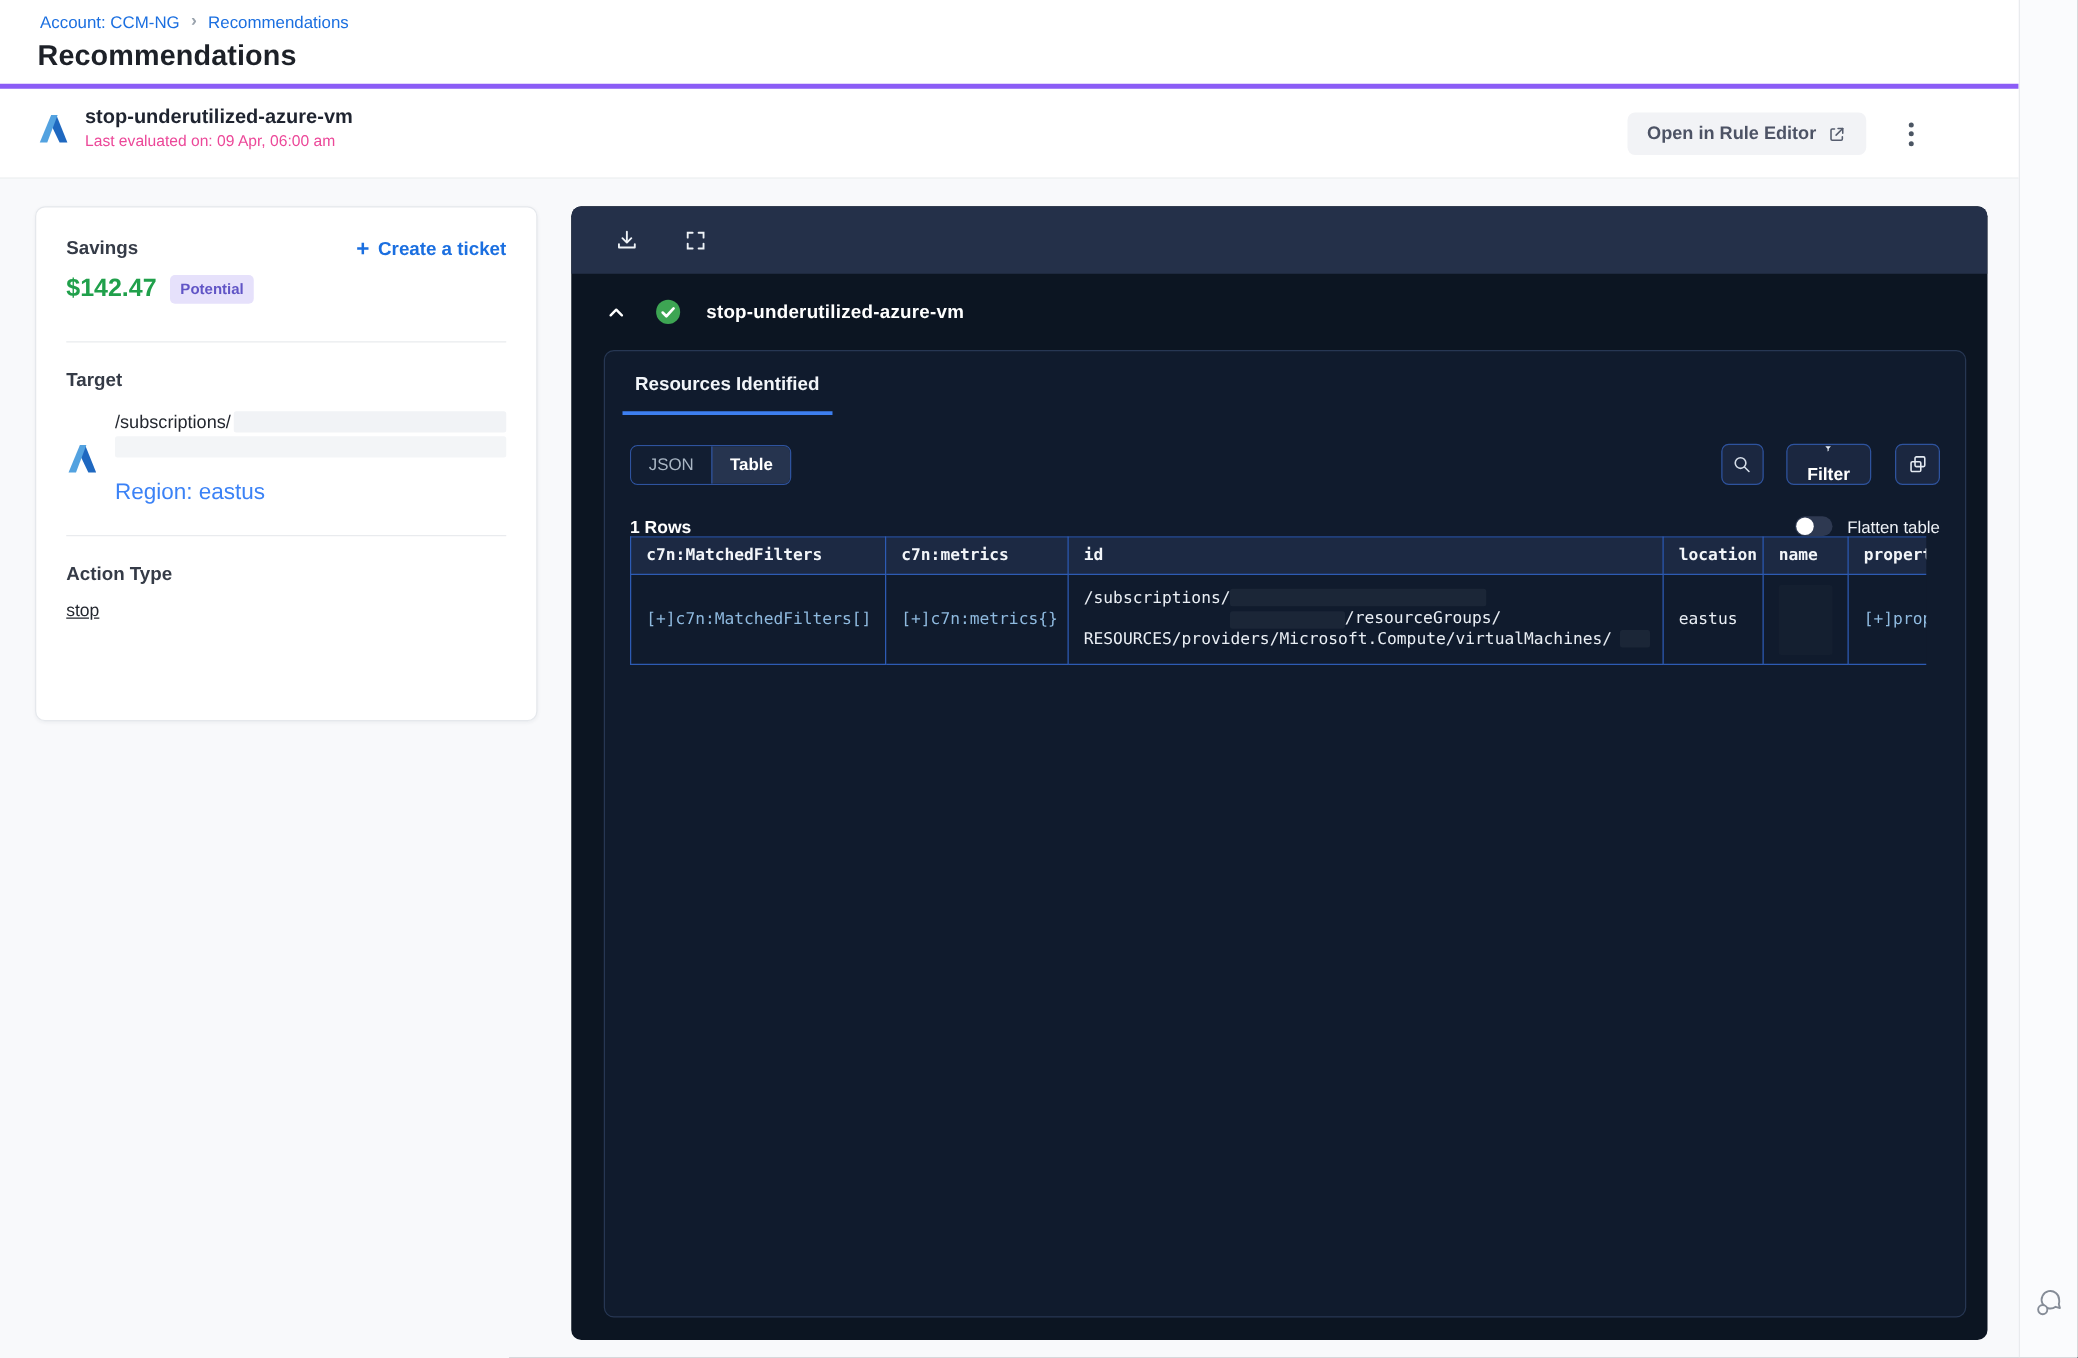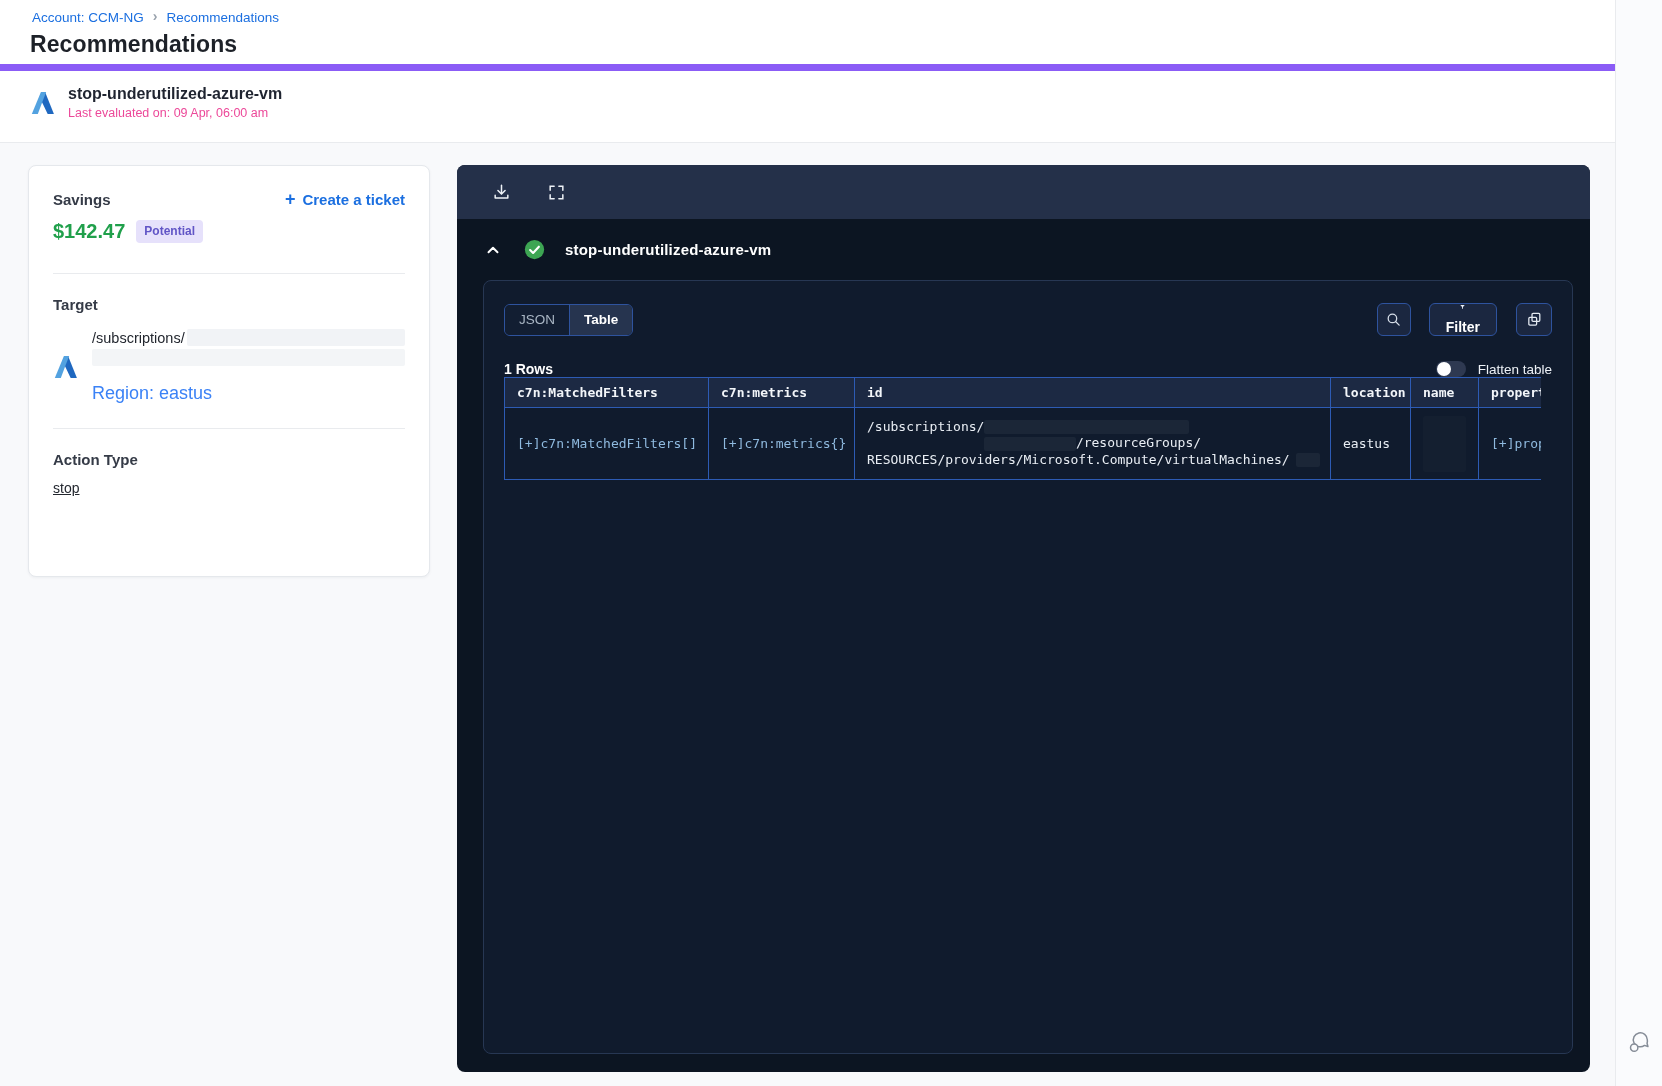--- a/index.html
+++ b/index.html
@@ -1,21 +1,21 @@
 <!DOCTYPE html>
 <html><head>
 <meta charset="utf-8">
 <style>
   * { margin:0; padding:0; box-sizing:border-box; }
   html,body { background:#ffffff; }
   body { font-family:"Liberation Sans", sans-serif; }
   .screen { position:relative; width:1662px; height:1086px; background:#ffffff; overflow:hidden; }
 
   
-  .breadcrumb-bar { position:absolute; left:0; top:0; width:1615px; height:71px; background:#fff; border-bottom:7px solid #8b5cf6; }
+  .breadcrumb-bar { position:absolute; left:0; top:0; width:1615px; height:71px; background:#fff; border-bottom:4px solid #8b5cf6; }
   .breadcrumb { position:absolute; left:32px; top:9px; font-size:13.5px; color:#1b6fe0; display:flex; align-items:center; gap:9px; }
   .breadcrumb a { color:#1b6fe0; text-decoration:none; cursor:pointer; }
   .crumb-sep { color:#9aa3ad; font-size:14px; font-weight:700; transform:translateY(-1px); }
   .page-title { position:absolute; left:30px; top:31px; font-size:23px; font-weight:700; color:#1d2128; letter-spacing:.1px; }
 
   .header-bar { position:absolute; left:0; top:72px; width:1615px; height:71px; background:#fff; border-bottom:1px solid #e9ebee; }
   .rule-ident { position:absolute; left:30px; top:13px; display:flex; align-items:center; gap:12px; }
   .azure-logo { width:26px; height:26px; flex:0 0 auto; }
   .rule-name { font-size:16px; font-weight:700; color:#1f2430; }
   .rule-sub { font-size:12.5px; color:#ec4899; margin-top:3px; }
@@ -26,21 +26,21 @@
 
   
   .main-area { position:absolute; left:0; top:143px; width:1615px; height:943px; background:#f8f9fb; }
 
   
   .right-rail { position:absolute; left:1615px; top:0; width:47px; height:1086px; background:#fafbfd; border-left:1px solid #e9ebee; }
   .chat-help { position:absolute; left:9px; top:1028px; cursor:pointer; }
 
   
   .card { position:absolute; left:28px; top:22px; width:402px; height:412px; background:#fff; border:1px solid #e5e8ec; border-radius:8px; box-shadow:0 1px 3px rgba(20,30,50,.05); padding:24px 24px 0 24px; }
-  .card-row-top { display:flex; justify-content:space-between; align-items:center; }
+  .card-row-top { display:flex; justify-content:space-between; align-items:flex-start; }
   .card-label { font-size:15px; font-weight:600; color:#353b47; }
   .create-ticket { display:flex; align-items:center; gap:7px; color:#1b6fe0; font-size:15px; font-weight:700; cursor:pointer; }
   .create-ticket .plus { font-size:18px; font-weight:700; line-height:1; }
   .amount-row { display:flex; gap:11px; margin-top:12px; }
   .savings-amount { font-size:20px; font-weight:700; color:#20a04b; }
   .badge { background:#e6e1fb; color:#6155c6; font-size:12px; font-weight:600; border-radius:4px; padding:4px 8px; }
   .card hr { border:none; border-top:1px solid #e9ebee; margin:24px 0 22px 0; }
   .hr1 { margin-top:30px !important; }
   .target-row { display:flex; align-items:center; gap:13px; margin-top:16px; }
   .target-info { flex:1; }
@@ -110,20 +110,35 @@
   <div class="header-bar">
     <div class="rule-ident">
       <svg class="azure-logo" viewBox="0 0 100 100">
         <polygon points="58,8 92,92 68,92 44,42" fill="#1f68c0"></polygon>
         <polygon points="42,8 62,8 30,92 7,92" fill="#53a2e0"></polygon>
       </svg>
       <div>
         <div class="rule-name">stop-underutilized-azure-vm</div>
         <div class="rule-sub">Last evaluated on: 09 Apr, 06:00 am</div>
       </div>
+    </div>
+    <div class="header-actions">
+      <button class="btn-rule-editor">
+        <span>Open in Rule Editor</span>
+        <svg width="15" height="15" viewBox="0 0 24 24" fill="none" stroke="#565d6e" stroke-width="2" stroke-linecap="round" stroke-linejoin="round">
+          <path d="M9 5H6a1.5 1.5 0 0 0-1.5 1.5V18A1.5 1.5 0 0 0 6 19.5h11.5A1.5 1.5 0 0 0 19 18v-3"></path>
+          <path d="M13.5 4.5H19.5V10.5"></path>
+          <path d="M19.5 4.5l-8.5 8.5"></path>
+        </svg>
+      </button>
+      <div class="kebab">
+          <i></i>
+          <i></i>
+          <i></i>
+        </div>
     </div>
   </div>
 
   <div class="main-area">
 
     <div class="card">
       <div class="card-row-top">
         <div class="card-label">Savings</div>
         <div class="create-ticket">
           <span class="plus">+</span>
@@ -183,20 +198,23 @@
         <span class="check-wrap">
           <svg width="21" height="21" viewBox="0 0 24 24">
             <circle cx="12" cy="12" r="11" fill="#3da553"></circle>
             <path d="M7 12.6l3.4 3.4 6.6-7.2" fill="none" stroke="#fff" stroke-width="2.4" stroke-linecap="round" stroke-linejoin="round"></path>
           </svg>
         </span>
         <span class="panel-rule-name">stop-underutilized-azure-vm</span>
       </div>
 
       <div class="inner-panel">
+        <div class="tab-row">
+          <span class="tab">Resources Identified</span>
+        </div>
 
         <div class="controls-row">
           <div class="seg-control">
             <span class="seg">JSON</span>
             <span class="seg active">Table</span>
           </div>
           <div class="controls-spacer"></div>
           <button class="sq-btn">
             <svg width="17" height="17" viewBox="0 0 24 24" fill="none" stroke="#d6dee8" stroke-width="1.8" stroke-linecap="round">
               <circle cx="10.5" cy="10.5" r="6"></circle>

